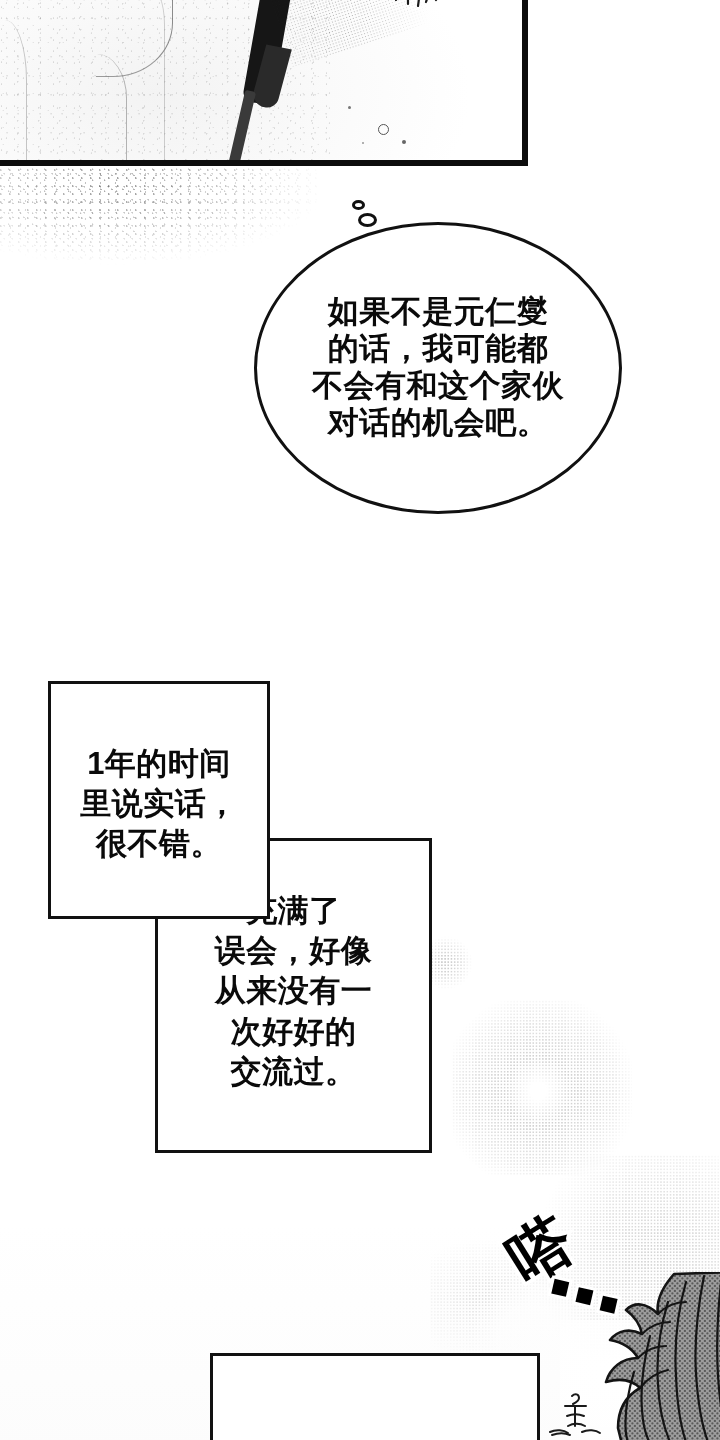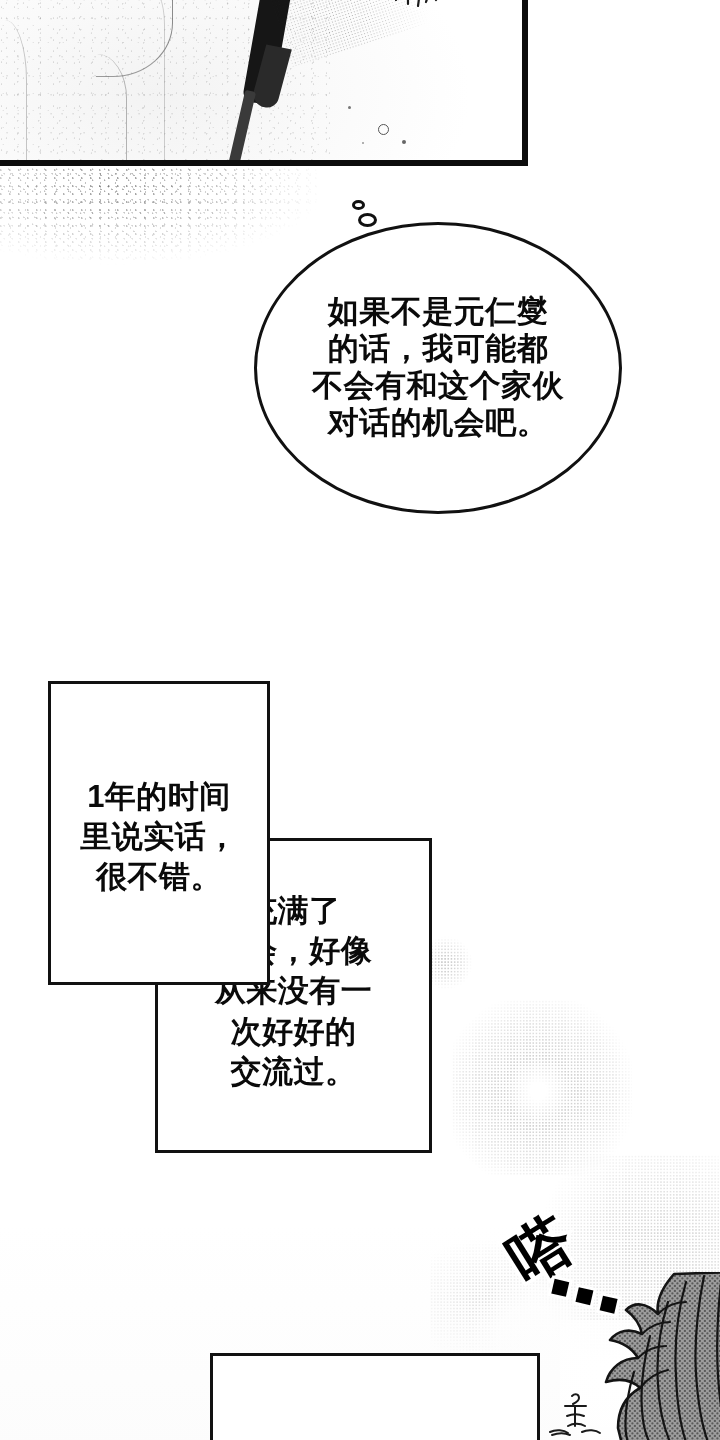--- a/index.html
+++ b/index.html
@@ -212,21 +212,21 @@
     line-height: 1.30;
     font-weight: 700;
     color: #0a0a0a;
     text-align: center;
     letter-spacing: 0.5px;
     white-space: pre-line;
     font-family: "Liberation Sans", "DejaVu Sans", sans-serif;
   }
   #narr-box-1 {
     left: 48px; top: 681px;
-    width: 222px; height: 304px;
+    width: 222px; height: 238px;
     z-index: 6;
   }
   #narr-box-1 .narr-text { transform: translateY(4px); }
   #narr-box-2 {
     left: 155px; top: 838px;
     width: 277px; height: 315px;
     z-index: 5;
   }
   #narr-box-2 .narr-text { transform: translateY(-4px); }
 

